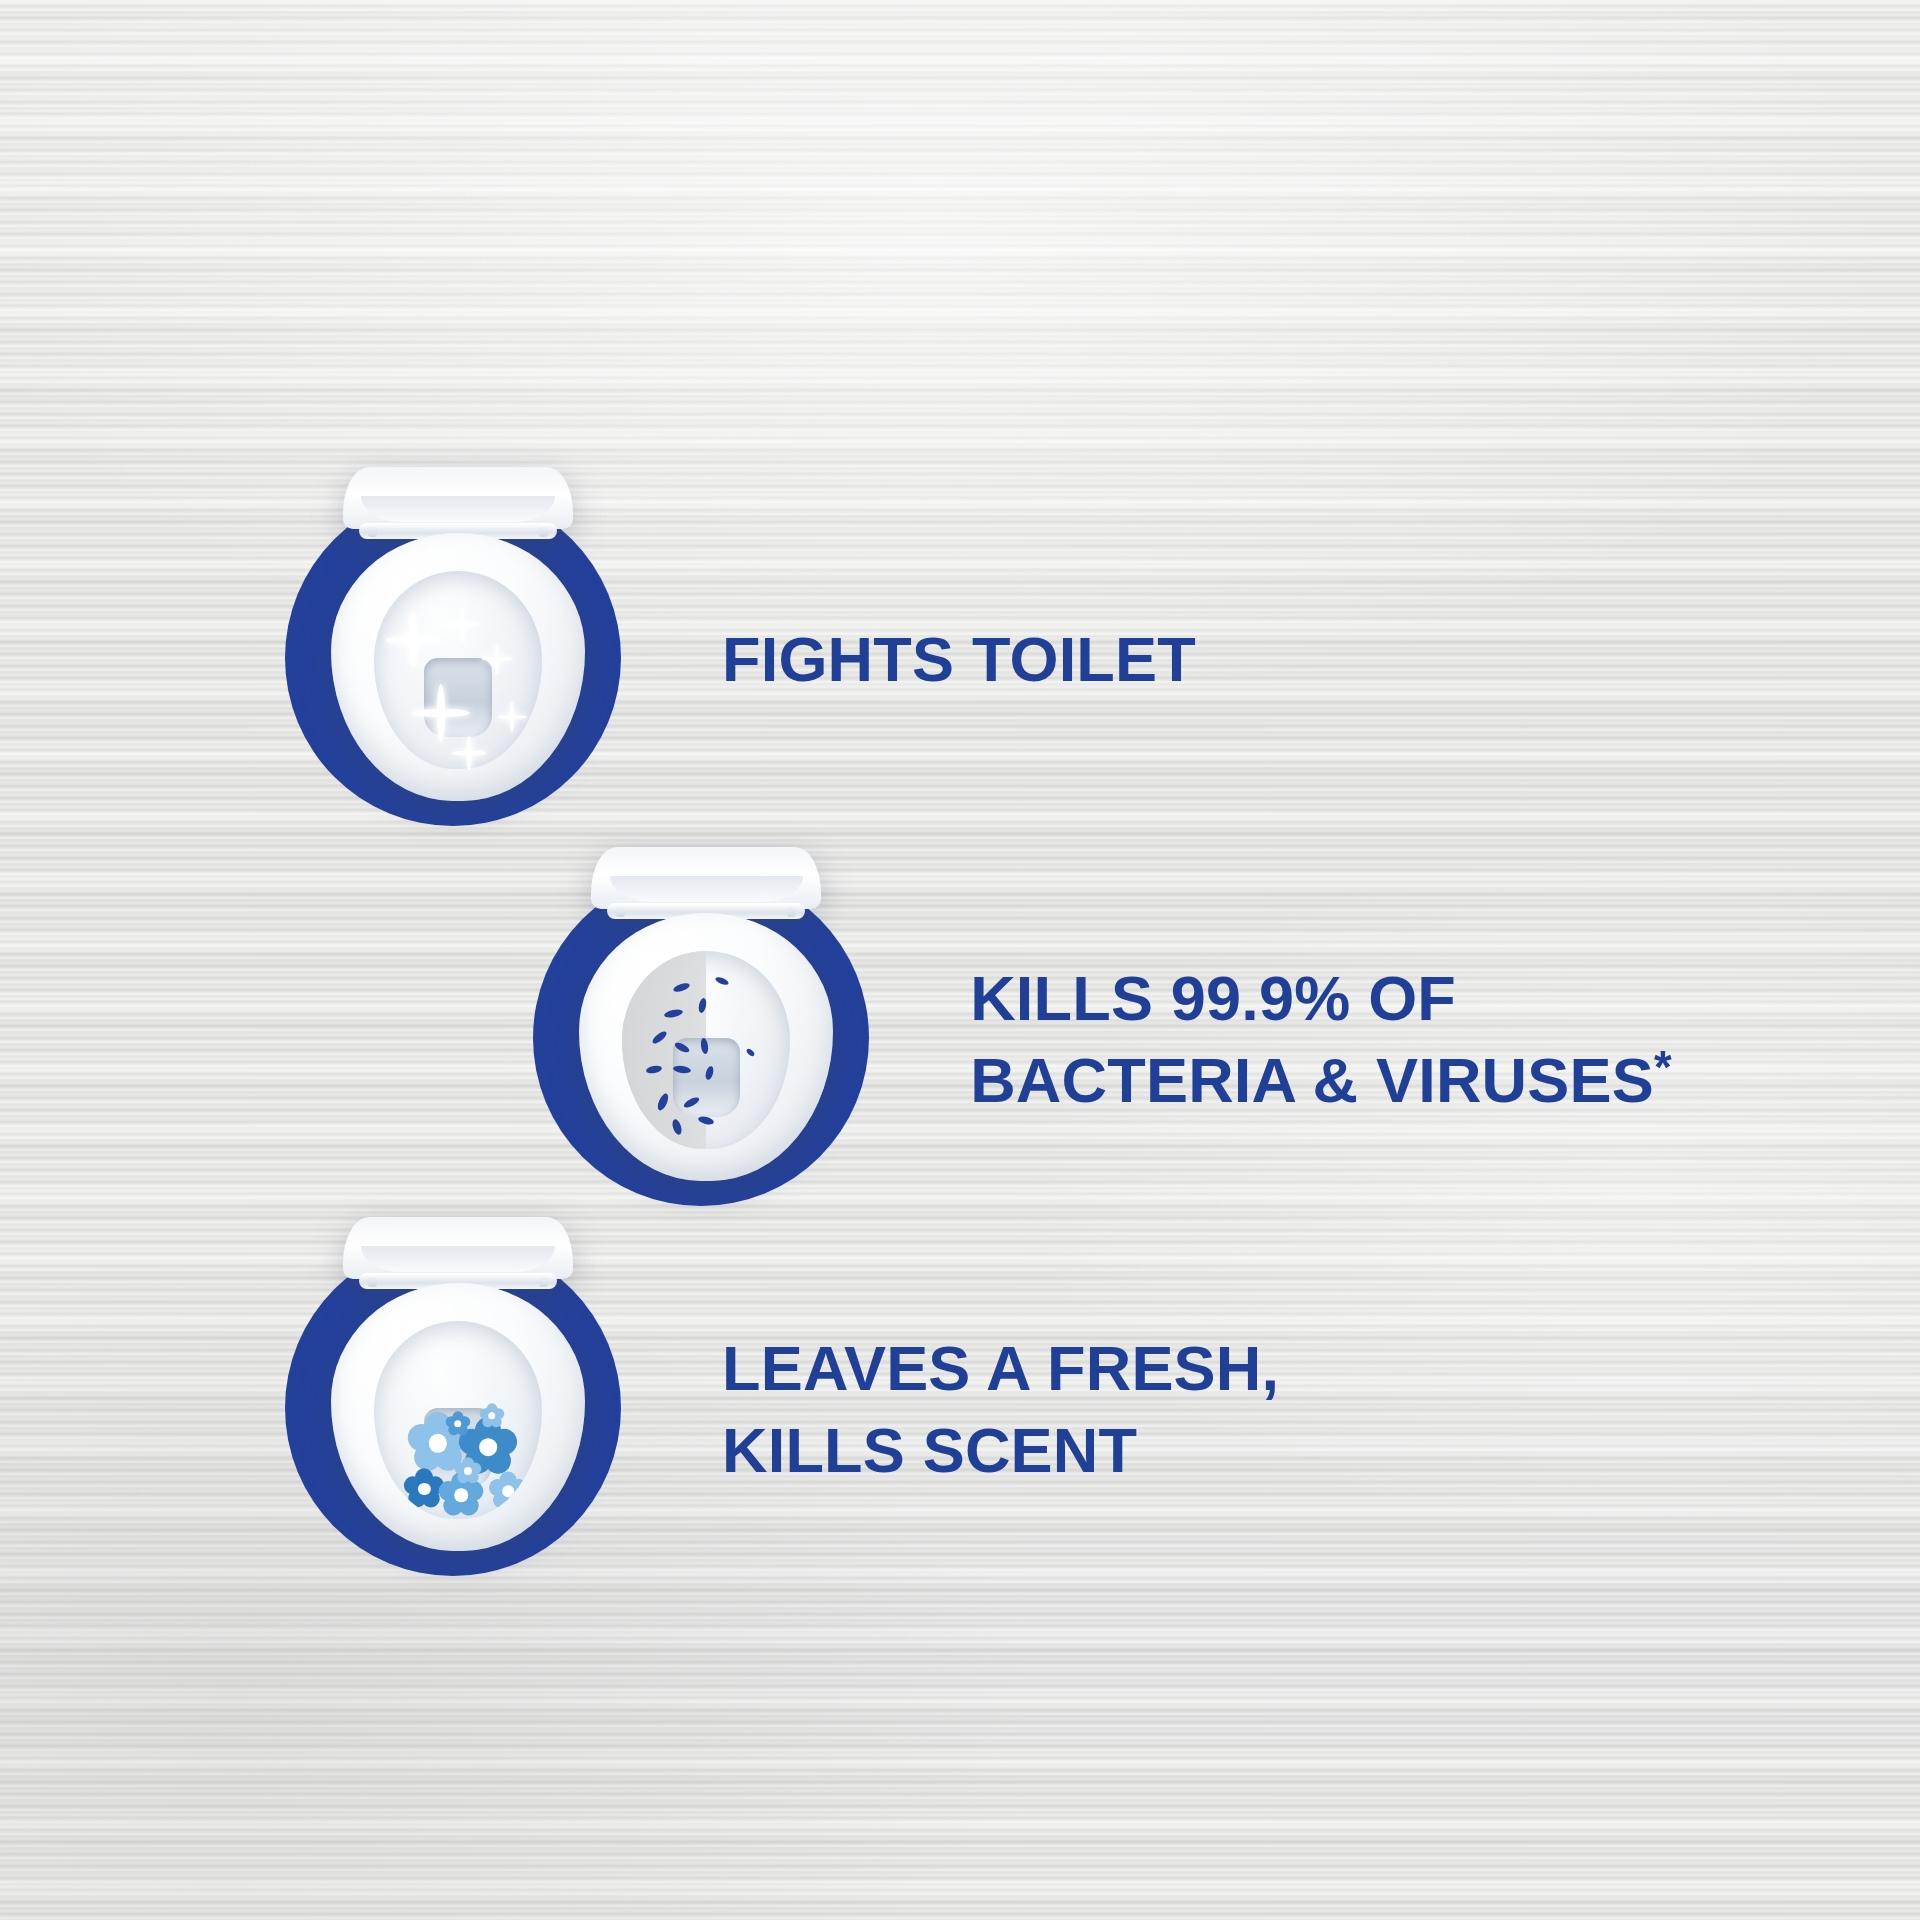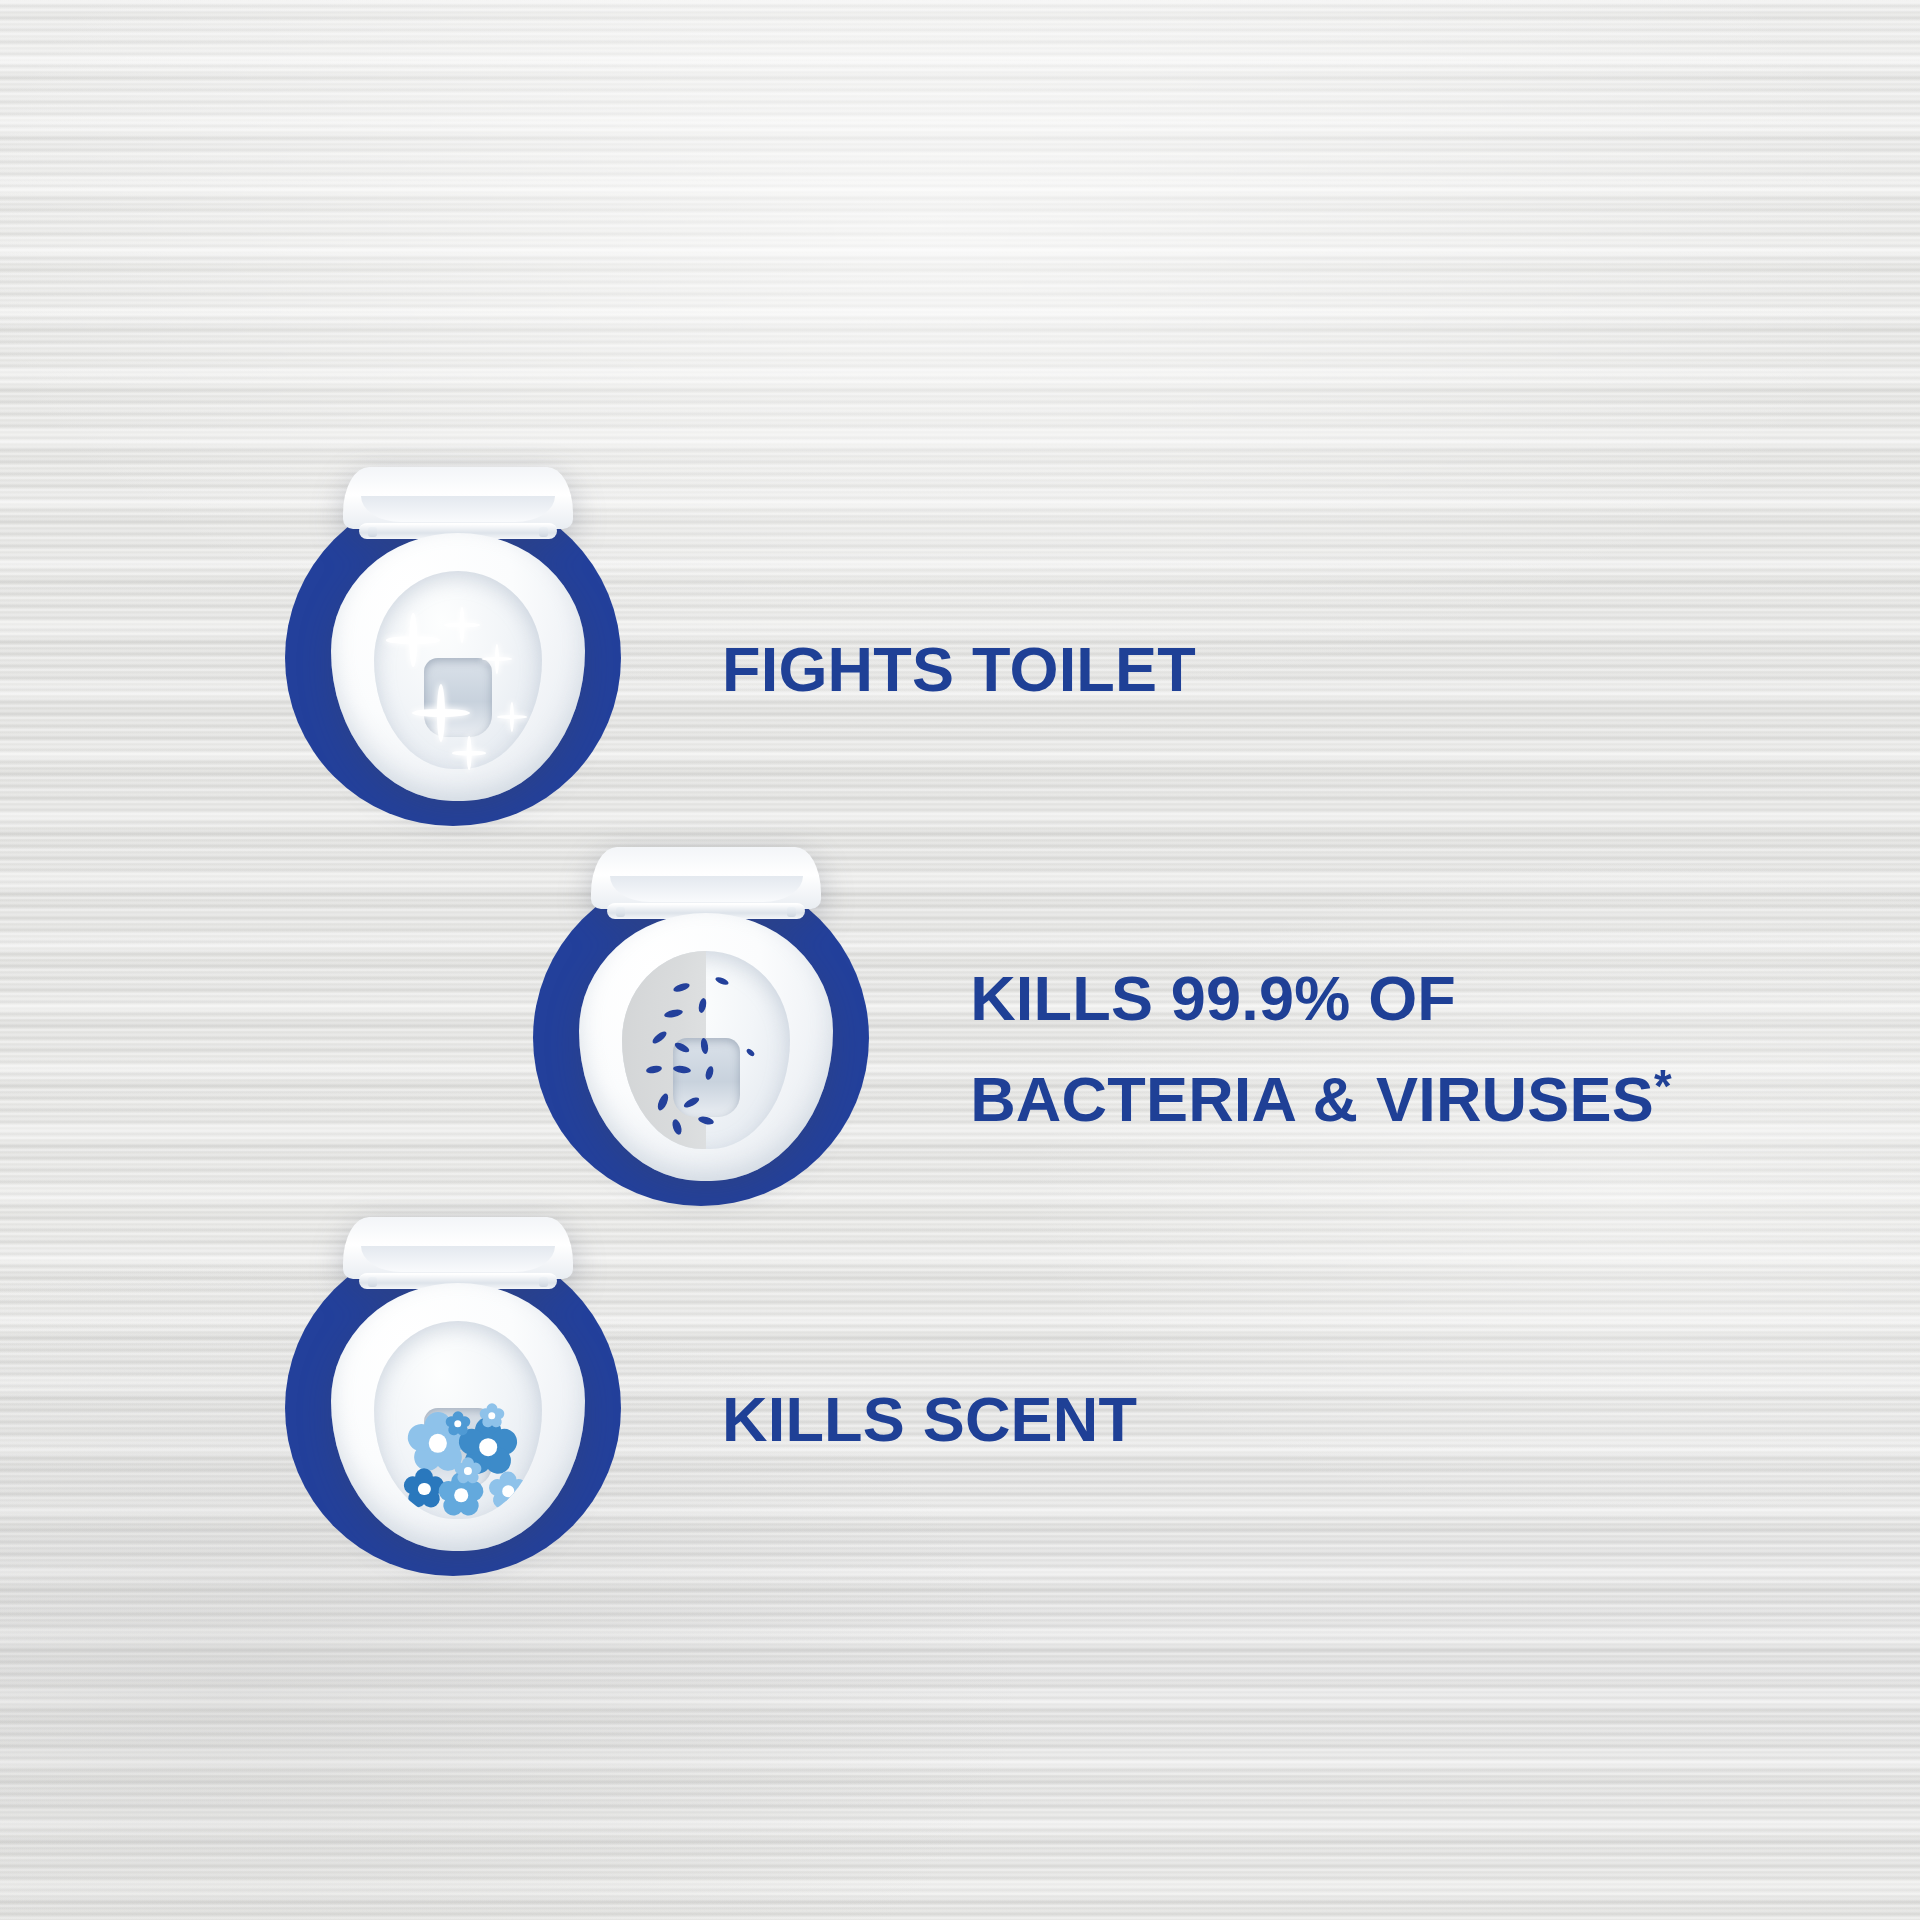--- a/index.html
+++ b/index.html
@@ -206,21 +206,21 @@
   
   .benefit-text {
     margin-left:47px;
     color:#1f4096;
     font-size:63px;
     font-weight:700;
     line-height:1.30;
     letter-spacing:0.2px;
     white-space:nowrap;
   }
-  .benefit-text .ln { display:block;margin-top:19px; }
+  .benefit-text .ln { display:block; }
   sup.star { font-size:0.72em; vertical-align:0.42em; }
 </style>
 </head>
 <body>
 
 <div class="bg-texture"></div>
 <div class="bg-sheen"></div>
 
 <div class="page">
 
@@ -355,17 +355,18 @@
                 <i style="transform: rotate(144deg) translate(-50%, -115%);"></i>
                 <i style="transform: rotate(216deg) translate(-50%, -115%);"></i>
                 <i style="transform: rotate(288deg) translate(-50%, -115%);"></i>
                 <b></b>
               </div>
           </div>
         </div>
       </div>
     </div>
     <div class="benefit-text">
+      <span class="ln">LEAVES A FRESH,</span>
       <span class="ln">KILLS SCENT</span>
     </div>
   </div>
 
 </div>
 
 </body></html>

